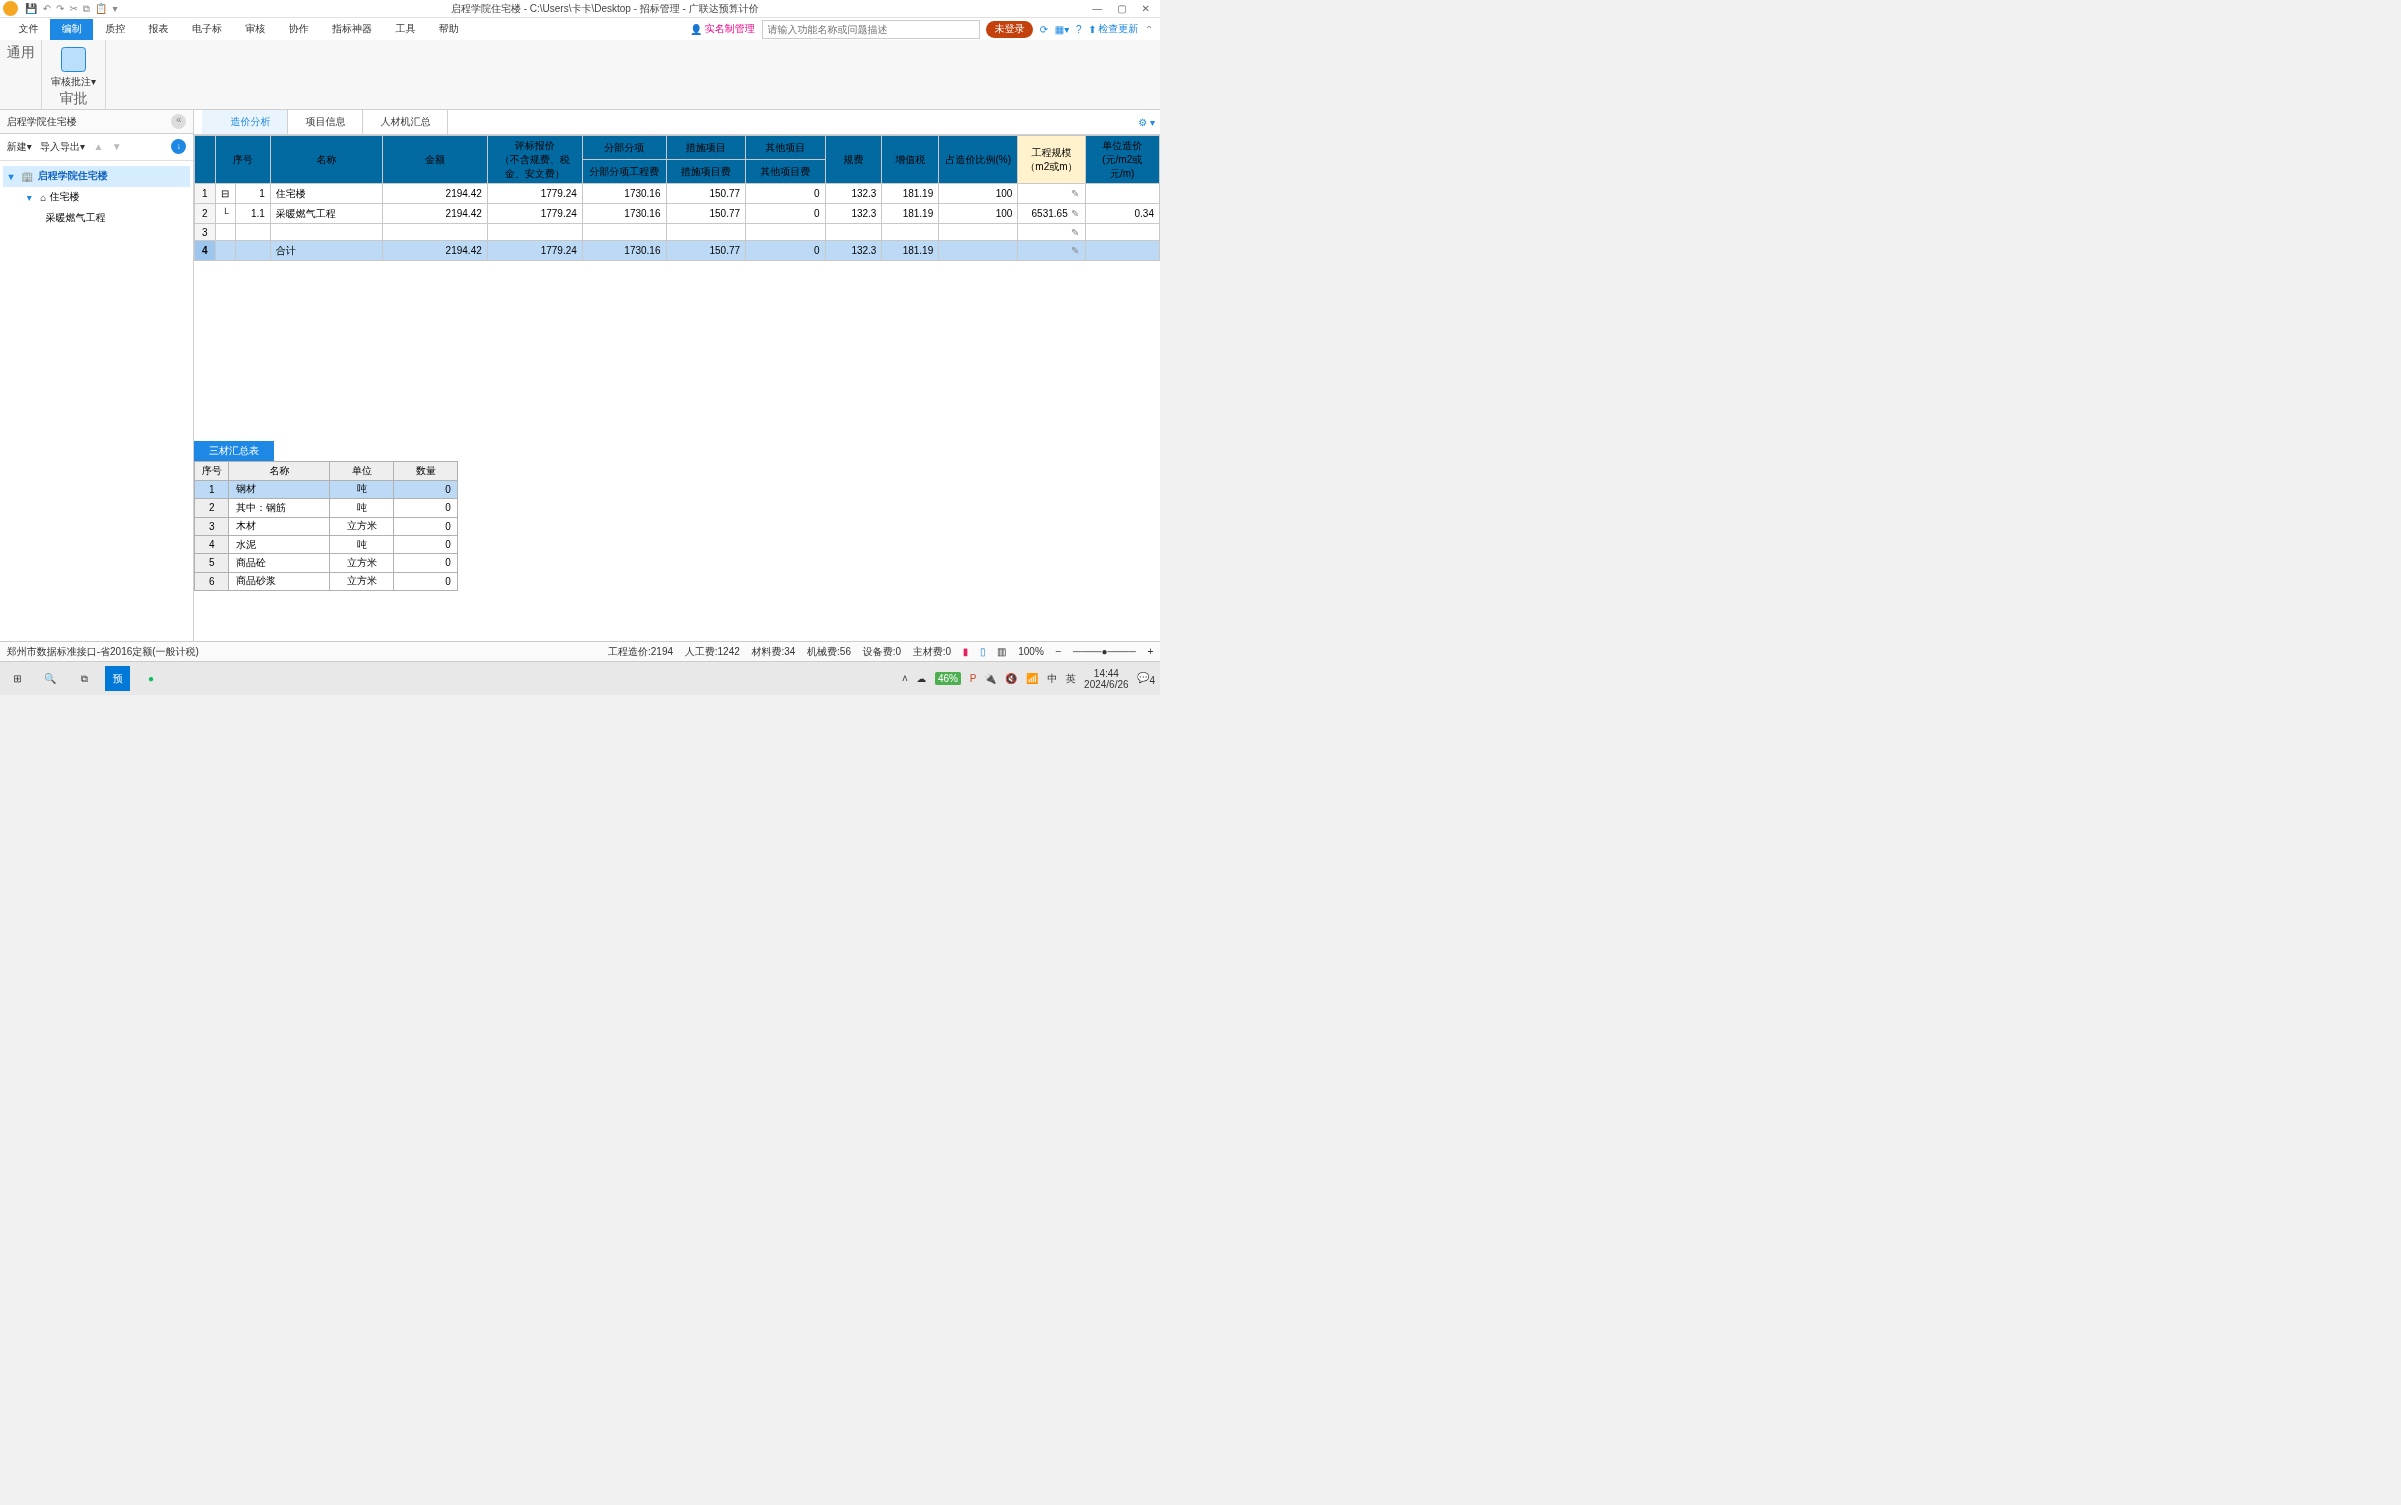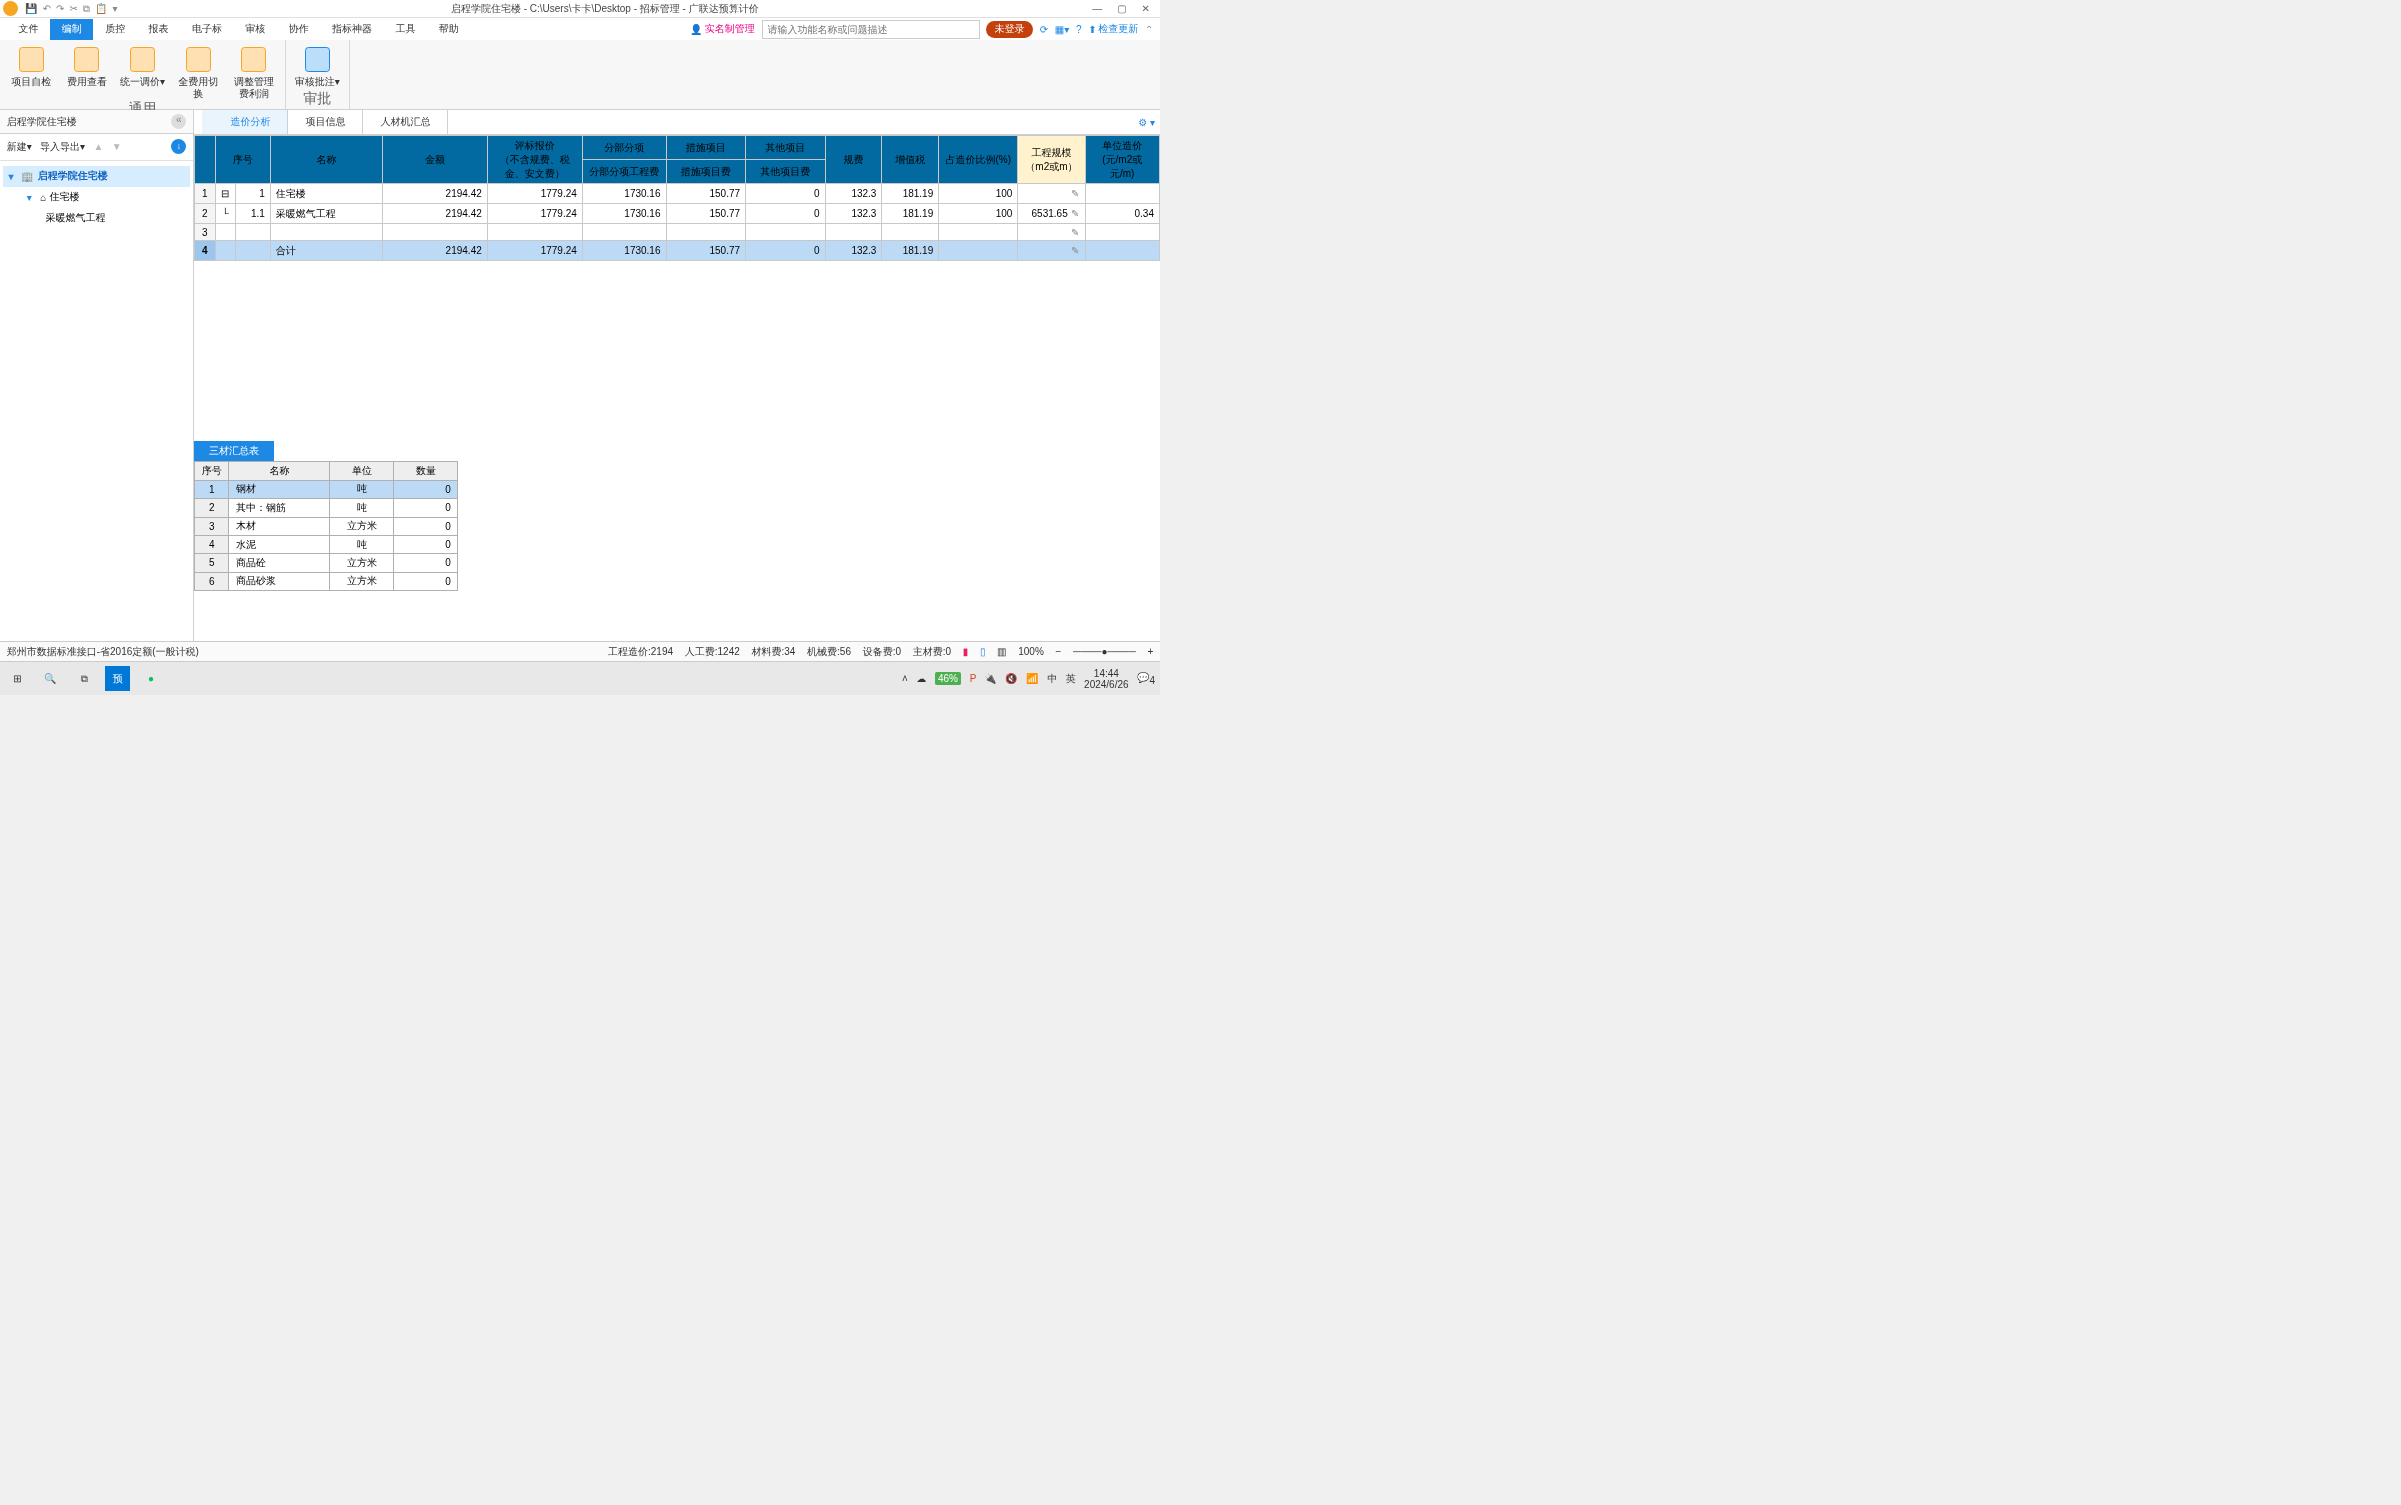--- a/index.html
+++ b/index.html
@@ -123,42 +123,20 @@
       <span class="update">
           <span>⬆</span>
           <span>检查更新</span>
         </span>
       <span style="color:#888">⌃</span>
     </div>
   </div>
 
   <div class="ribbon">
     <div class="ribbon-group">
-      <div class="ribbon-btns">
-        <div class="ribbon-btn">
-            <div class="icon"></div>
-            <div class="label">项目自检</div>
-          </div>
-        <div class="ribbon-btn">
-            <div class="icon"></div>
-            <div class="label">费用查看</div>
-          </div>
-        <div class="ribbon-btn">
-            <div class="icon"></div>
-            <div class="label"><span>统一调价</span>▾</div>
-          </div>
-        <div class="ribbon-btn">
-            <div class="icon"></div>
-            <div class="label">全费用切换</div>
-          </div>
-        <div class="ribbon-btn">
-            <div class="icon"></div>
-            <div class="label">调整管理费利润</div>
-          </div>
-      </div>
       <div class="caption">通用</div>
     </div>
     <div class="ribbon-group">
       <div class="ribbon-btns">
         <div class="ribbon-btn">
             <div class="icon blue"></div>
             <div class="label"><span>审核批注</span>▾</div>
           </div>
       </div>
       <div class="caption">审批</div>

